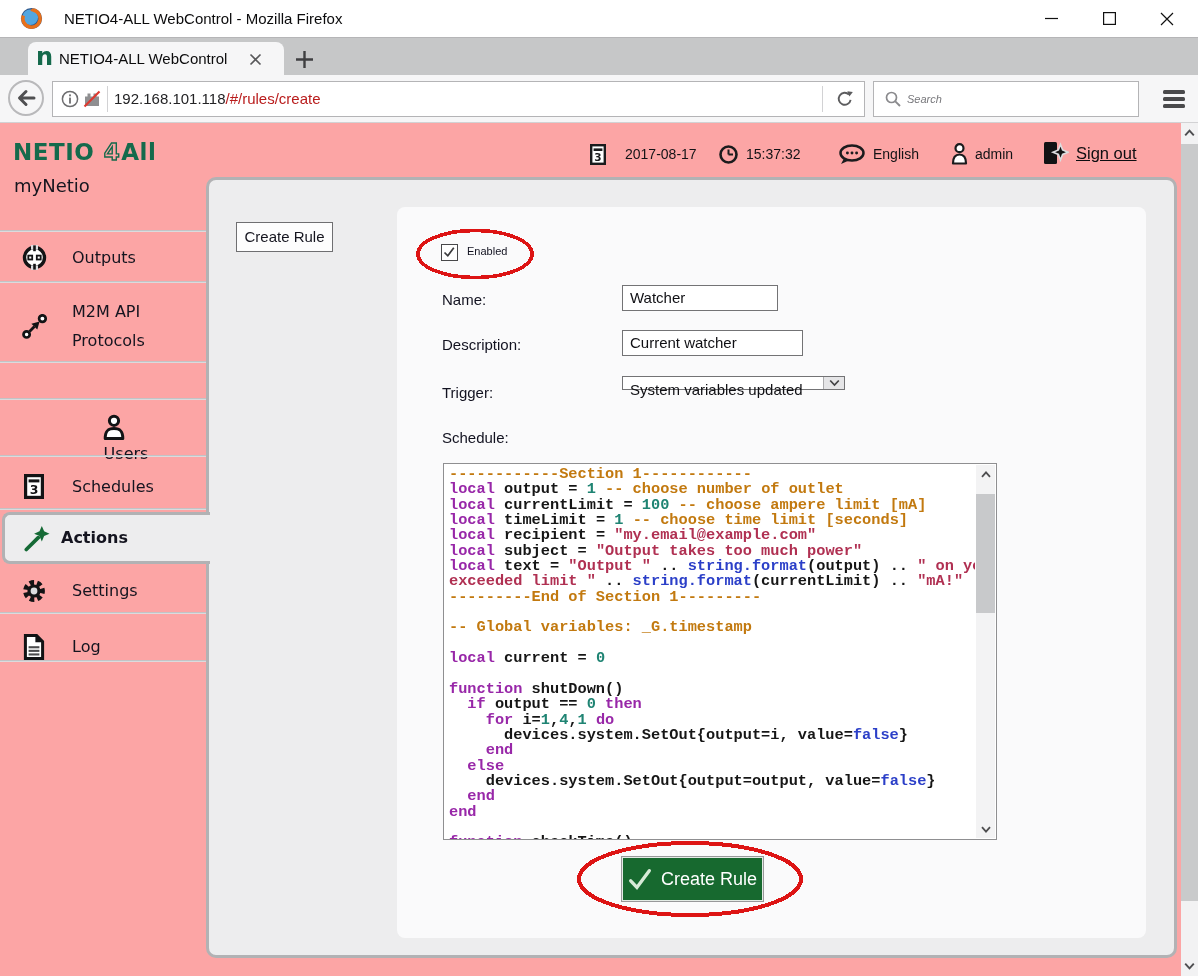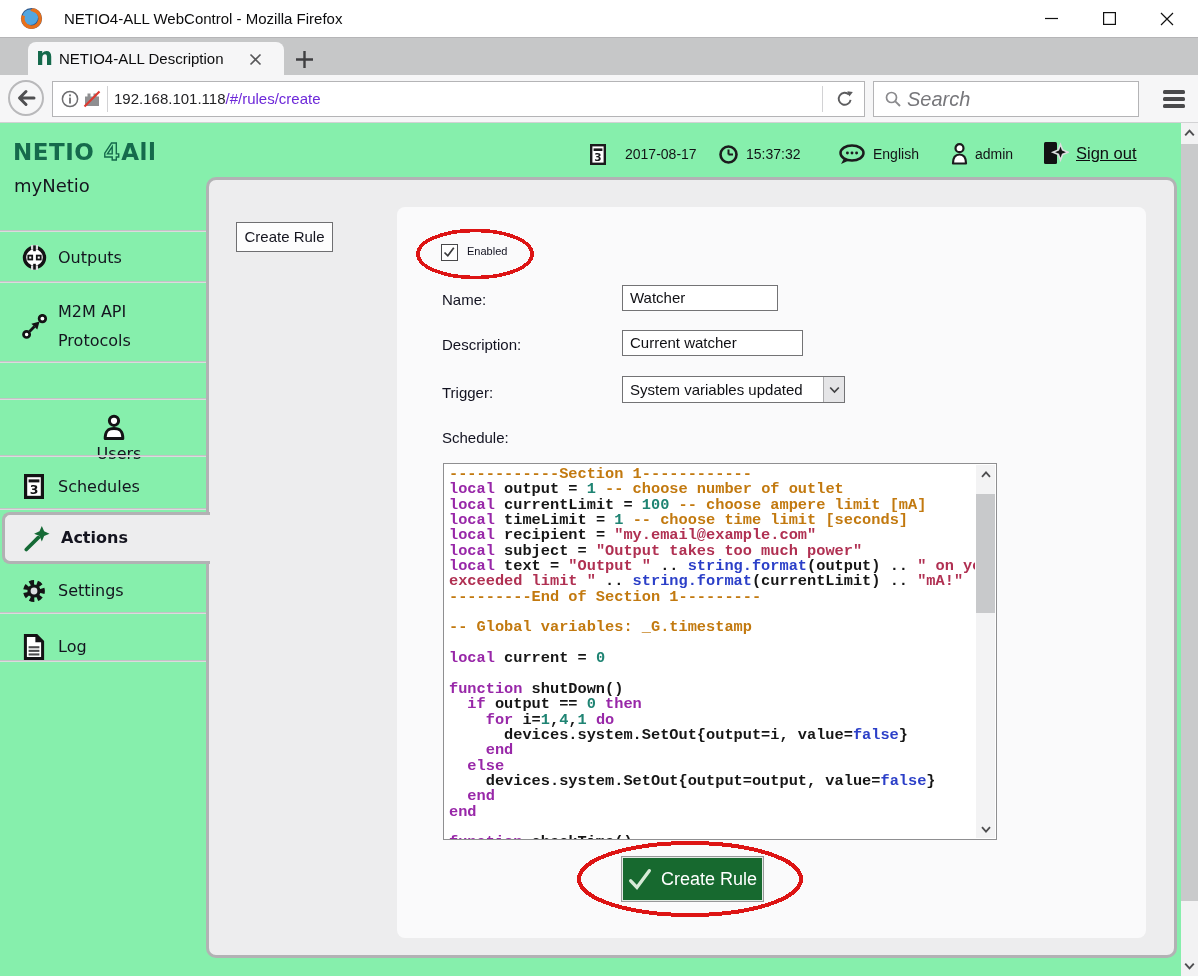--- a/index.html
+++ b/index.html
@@ -21,30 +21,30 @@
   #newtab-btn { position:absolute; left:292px; top:9px; width:24px; height:24px; display:flex; align-items:center; justify-content:center; }
 
   #toolbar { position:absolute; left:0; top:75px; width:1198px; height:48px; background:#f6f6f7; border-bottom:1px solid #d2d2d4; }
   #back-btn { position:absolute; left:8px; top:5px; width:36px; height:36px; border:2px solid #b9b9bb; border-radius:50%; display:flex; align-items:center; justify-content:center; background:#f6f6f7; }
   #urlbar { position:absolute; left:52px; top:6px; width:813px; height:36px; background:#fff; border:1px solid #b4b4b6; }
   #info-icon { position:absolute; left:8px; top:8px; width:18px; height:18px; }
   #plugin-icon { position:absolute; left:30px; top:8px; width:18px; height:18px; }
   .urlsep { position:absolute; top:4px; width:1px; height:26px; background:#d2d2d4; }
   #urlsep1 { left:54px; } #urlsep2 { left:769px; }
   #url-text { position:absolute; left:61px; top:0; line-height:34px; font-size:15px; white-space:nowrap; }
-  #url-host { color:#232325; } #url-path { color:#6d28d9; }
+  #url-host { color:#232325; } #url-path { color:#b91c1c; }
   #reload-btn { position:absolute; left:776px; top:5px; width:32px; height:24px; display:flex; align-items:center; justify-content:center; }
   #searchbox { position:absolute; left:873px; top:6px; width:266px; height:36px; background:#fff; border:1px solid #b4b4b6; }
   #search-icon { position:absolute; left:11px; top:9px; width:16px; height:16px; }
-  #search-placeholder { position:absolute; left:33px; top:0; line-height:34px; font-size:20px; font-style:italic; color:#77777b; }
+  #search-placeholder { position:absolute; left:33px; top:0; line-height:34px; font-size:11px; font-style:italic; color:#77777b; }
   #menu-btn { position:absolute; left:1156px; top:6px; width:36px; height:36px; display:flex; flex-direction:column; align-items:center; justify-content:center; gap:3.5px; }
   .hbar { width:22px; height:3.6px; background:#4a4a4c; border-radius:1.5px; }
 
   
-  #page { position:absolute; left:0; top:123px; width:1181px; height:853px; background:#86efac; }
+  #page { position:absolute; left:0; top:123px; width:1181px; height:853px; background:#fca5a5; }
 
   #logo { position:absolute; left:13px; top:16px; font-family:"DejaVu Sans",sans-serif; font-weight:bold; font-size:23px; letter-spacing:0.5px; color:#156a4c; white-space:nowrap; }
   #logo .logo-four { -webkit-text-stroke:1.4px #156a4c; color:rgba(0,0,0,0); padding:0 1px; }
   #device-name { position:absolute; left:14px; top:52px; font-family:"DejaVu Sans",sans-serif; font-size:18px; color:#16161f; }
 
   .info-item { position:absolute; top:23px; font-size:14px; color:#131316; white-space:nowrap; }
   .info-icon { position:absolute; }
   #hdr-date-icon { left:590px; top:21px; } #hdr-date { left:613px;margin-left:12px; }
   #hdr-clock-icon { left:719px; top:22px; } #hdr-time { left:746px; }
   #hdr-lang-icon { left:838px; top:21px; } #hdr-lang { left:873px; }
@@ -52,21 +52,21 @@
   #hdr-signout-icon { left:1043px; top:18px; }
   #hdr-signout { left:1076px; top:21px; font-size:16.5px; color:#0d0d10; text-decoration:underline; }
 
   
   #panel { position:absolute; left:206px; top:54px; width:971px; height:781px; border:3px solid #b2b2b4; border-radius:10px; background:#ededee; z-index:1; }
 
   
   #sidebar { position:absolute; left:0; top:107px; width:206px; z-index:3; }
   .sb-item { position:relative; display:flex; align-items:center; padding-left:21px; font-family:"DejaVu Sans",sans-serif; font-size:16px; color:#14141f; }
   .sb-item .sb-icon { width:26px; height:26px; flex:0 0 26px; display:flex; align-items:center; justify-content:center; }
-  .sb-item .sb-label { margin-left:11px; line-height:28px; }
+  .sb-item .sb-label { margin-left:25px; line-height:28px; }
   .sb-sep-top::before { content:""; position:absolute; left:0; right:0; top:0; height:2px; background:linear-gradient(#b6b7b9, #e7e7e9); }
   .sb-sep-bottom::after { content:""; position:absolute; left:0; right:0; bottom:0; height:2px; background:linear-gradient(#b6b7b9, #e7e7e9); }
   .sb-item-m2m .sb-label { width:116px; line-height:29px; }
   .sb-item-outputs { padding-top:4px; }
   .sb-item-m2m { padding-top:10px; }
   .sb-item-users { padding-top:16px; }
   .sb-item-schedules { padding-top:10px; }
   .sb-item-settings { padding-top:6px; }
   .sb-item-log { padding-top:20px; }
   .sb-active-plate { position:absolute; left:2px; top:4px; width:208px; height:52px; background:#ededee; border:3px solid #b2b2b4; border-right:none; border-radius:8px 0 0 8px; z-index:5; display:flex; align-items:center; padding-left:19px; }
@@ -77,21 +77,21 @@
   #inner { position:absolute; left:188px; top:27px; width:749px; height:731px; background:#fafafb; border-radius:8px; }
 
   
   #enabled-box { position:absolute; left:44px; top:37px; width:17px; height:17px; border:1.5px solid #48484a; background:#fff; }
   #enabled-label { position:absolute; left:70px; top:38px; font-size:11px; color:#121220; }
   .form-label { position:absolute; left:45px; font-size:15px; color:#121220; }
   #name-label { top:84px; } #description-label { top:129px; } #trigger-label { top:177px; } #schedule-label { top:222px; }
   .text-input { position:absolute; left:225px; height:26px; background:#fff; border:1px solid #737375; font-size:15px; color:#101014; line-height:24px; padding-left:7px; }
   #name-input { top:78px; width:156px; }
   #description-input { top:123px; width:181px; }
-  .select { position:absolute; left:225px; height:27px; background:#fff; border:1px solid #737375; font-size:15px; color:#101014; }
+  .select { position:absolute; left:225px; height:14px; background:#fff; border:1px solid #737375; font-size:15px; color:#101014; }
   #trigger-select { top:169px; width:223px; }
   #schedule-select { top:213px; width:181px; }
   .select .sel-text { position:absolute; left:7px; top:0; line-height:25px; white-space:nowrap; }
   .select .sel-btn { position:absolute; right:0; top:0; bottom:0; width:21px; background:#e5e5e7; border-left:1px solid #ababad; display:flex; align-items:center; justify-content:center; }
 
   
   #editor { position:absolute; left:46px; top:256px; width:554px; height:377px; background:#fff; border:1px solid #8f8f91; overflow:hidden; }
   #code { position:absolute; left:0; top:0; right:21px; bottom:0; padding:3px 0 0 5px; overflow:hidden;
           font-family:"Liberation Mono", monospace; font-weight:bold; font-size:15.3px; line-height:15.35px; white-space:pre; }
   #code .cl { height:15.35px; }
@@ -139,21 +139,21 @@
   <div id="btn-close" class="win-btn">
     <svg width="14" height="14" viewBox="0 0 14 14">
         <path d="M1,1 L13,13 M13,1 L1,13" stroke="#111" stroke-width="1.2"></path>
       </svg>
   </div>
 </div>
 
 <div id="tabbar">
   <div id="tab">
     <div id="tab-favicon">n</div>
-    <span id="tab-title">NETIO4-ALL Description</span>
+    <span id="tab-title">NETIO4-ALL WebControl</span>
     <div id="tab-close">
       <svg width="13" height="13" viewBox="0 0 13 13">
           <path d="M1.5,1.5 L11.5,11.5 M11.5,1.5 L1.5,11.5" stroke="#58585a" stroke-width="1.6"></path>
         </svg>
     </div>
   </div>
   <div id="newtab-btn">
     <svg width="19" height="19" viewBox="0 0 19 19">
         <path d="M9.5,1 V18 M1,9.5 H18" stroke="#3f3f41" stroke-width="2.4"></path>
       </svg>

